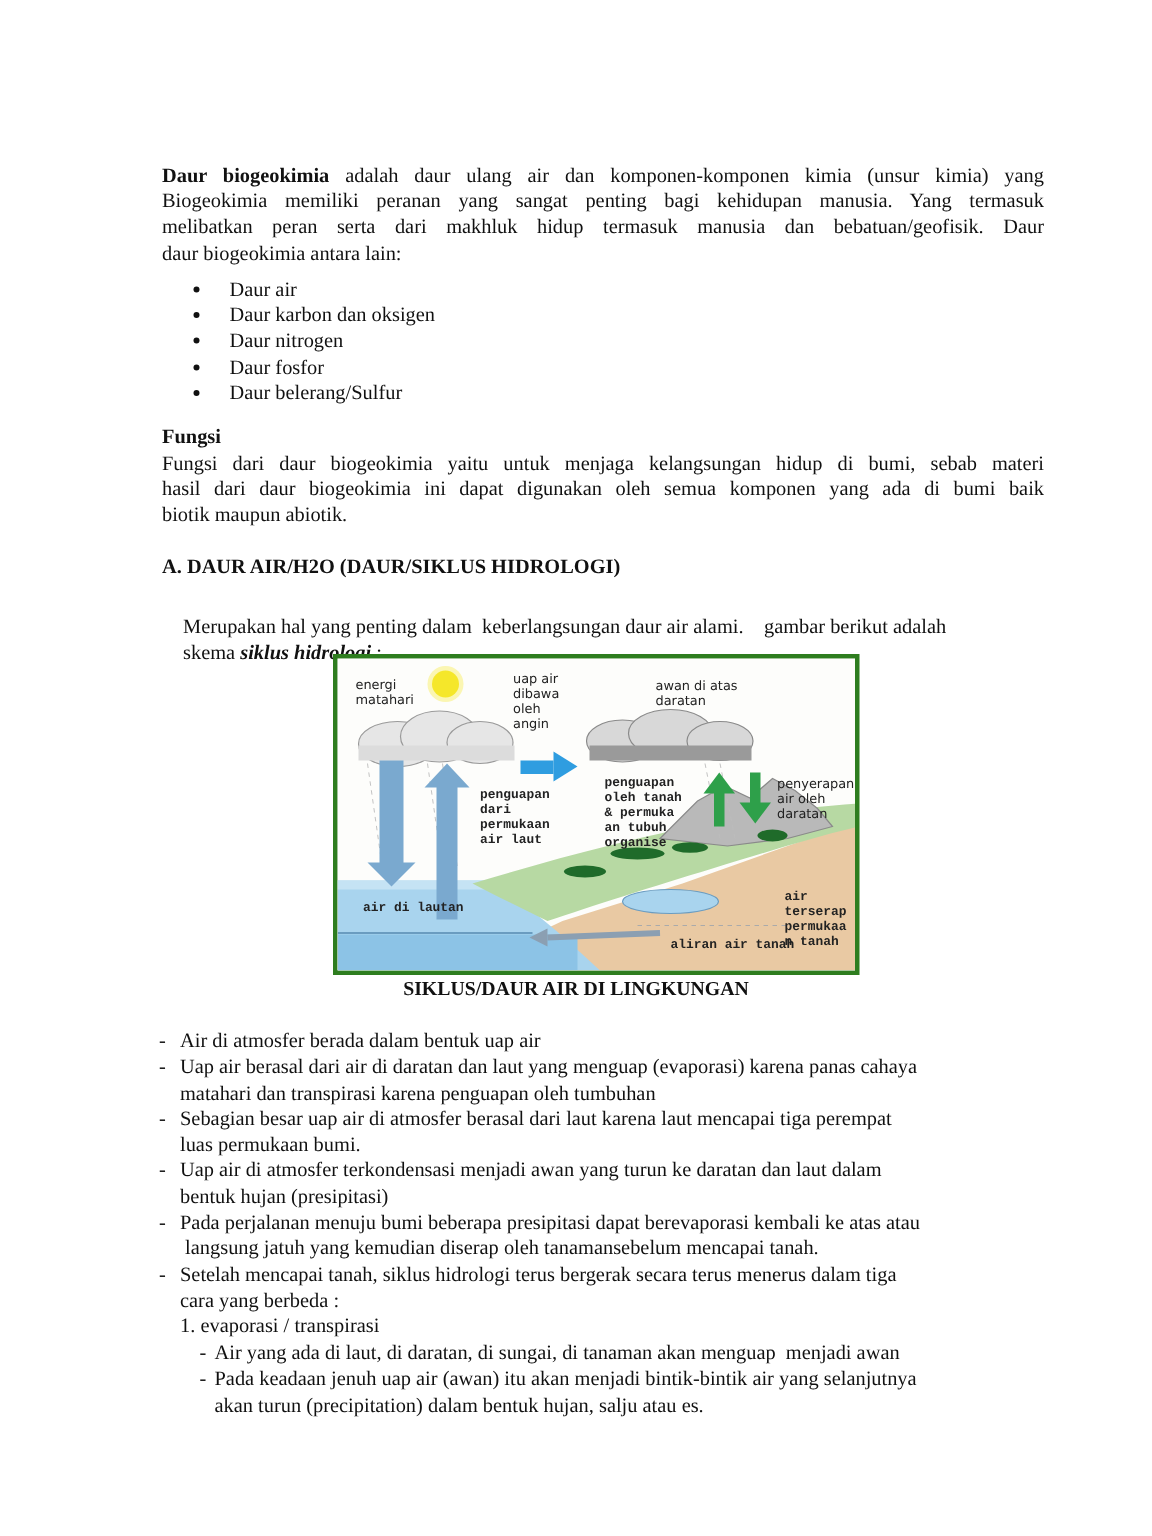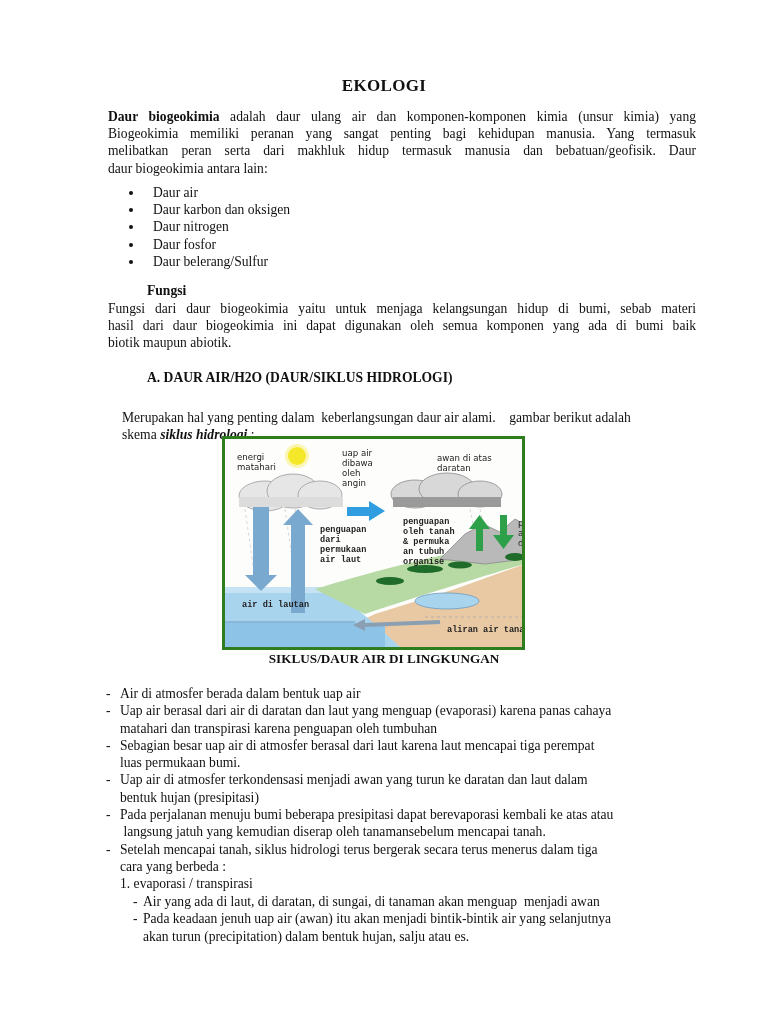--- a/index.html
+++ b/index.html
@@ -10,23 +10,23 @@
            font-weight: bold; font-size: 17px; letter-spacing: 0.3px; }
   .para { position: absolute; left: 108px; width: 588px; font-size: 13.6px; line-height: 17.2px;
           text-align: justify; }
   .para .justline { display: block; text-align: justify; text-align-last: justify; height: 17.2px; }
   .para .lastline { display: block; text-align: left; height: 17.2px; }
   .bullets { position: absolute; left: 128px; top: 184px; margin: 0; padding: 0; list-style: none;
              font-size: 13.6px; line-height: 17.2px; }
   .bullets li { position: relative; padding-left: 25px; height: 17.2px; }
   .bullets li .dot { position: absolute; left: 1px; top: 7px; width: 4px; height: 4px; border-radius: 50%; background: #111; }
   .bold { font-weight: bold; }
-  .heading { position: absolute; left: 108px; font-weight: bold; font-size: 13.6px; margin-left: 39px; }
+  .heading { position: absolute; left: 108px; font-weight: bold; font-size: 13.6px; }
   .indent-text { position: absolute; left: 122px; font-size: 13.6px; line-height: 17.2px; width: 580px; }
-  .diagram { position: absolute; left: 222px; top: 436px; width: 303px; height: 214px;
+  .diagram { position: absolute; left: 222px; top: 436px; width: 351px; height: 214px;
              border: 3px solid #2e7d1f; box-sizing: border-box; background: #fdfdfb; overflow: hidden; }
   .diagram svg { position: absolute; left: 0; top: 0; }
   .dlabel { position: absolute; font-family: "DejaVu Sans", "Liberation Sans", sans-serif;
             font-size: 8.6px; line-height: 10px; color: #222; white-space: pre; }
   .dlabel.b { font-weight: bold; font-family: Liberation Mono, monospace; }
   .caption { position: absolute; left: 0; width: 768px; top: 651px; text-align: center;
              font-weight: bold; font-size: 13.2px; }
   .dash-list { position: absolute; left: 106px; top: 685px; width: 600px; font-size: 13.6px; line-height: 17.3px; }
   .dash-item { position: relative; padding-left: 14px; }
   .dash-item .dash { position: absolute; left: 0; top: 0; }
@@ -34,21 +34,20 @@
   .sub-heading { position: absolute; left: 120px; top: 876px; font-weight: normal; font-size: 13.6px; }
   .sub-list { position: absolute; left: 133px; top: 893px; width: 570px; font-size: 13.6px; line-height: 17.3px; }
   .sub-item { position: relative; padding-left: 10px; }
   .sub-item .dash { position: absolute; left: 0; top: 0; }
 </style>
 </head>
 <body>
 
 <div class="page">
 
-  <div class="title">EKOLOGI</div>
 
   <div class="para" style="top:108px;">
     <span class="justline"><span class="bold">Daur biogeokimia</span><span> adalah daur ulang air dan komponen-komponen kimia (unsur kimia) yang</span></span>
     <span class="justline">Biogeokimia memiliki peranan yang sangat penting bagi kehidupan manusia. Yang termasuk</span>
     <span class="justline">melibatkan peran serta dari makhluk hidup termasuk manusia dan bebatuan/geofisik. Daur</span>
     <span class="lastline">daur biogeokimia antara lain:</span>
   </div>
 
   <ul class="bullets">
     <li><span class="dot"></span><span>Daur air</span></li>

